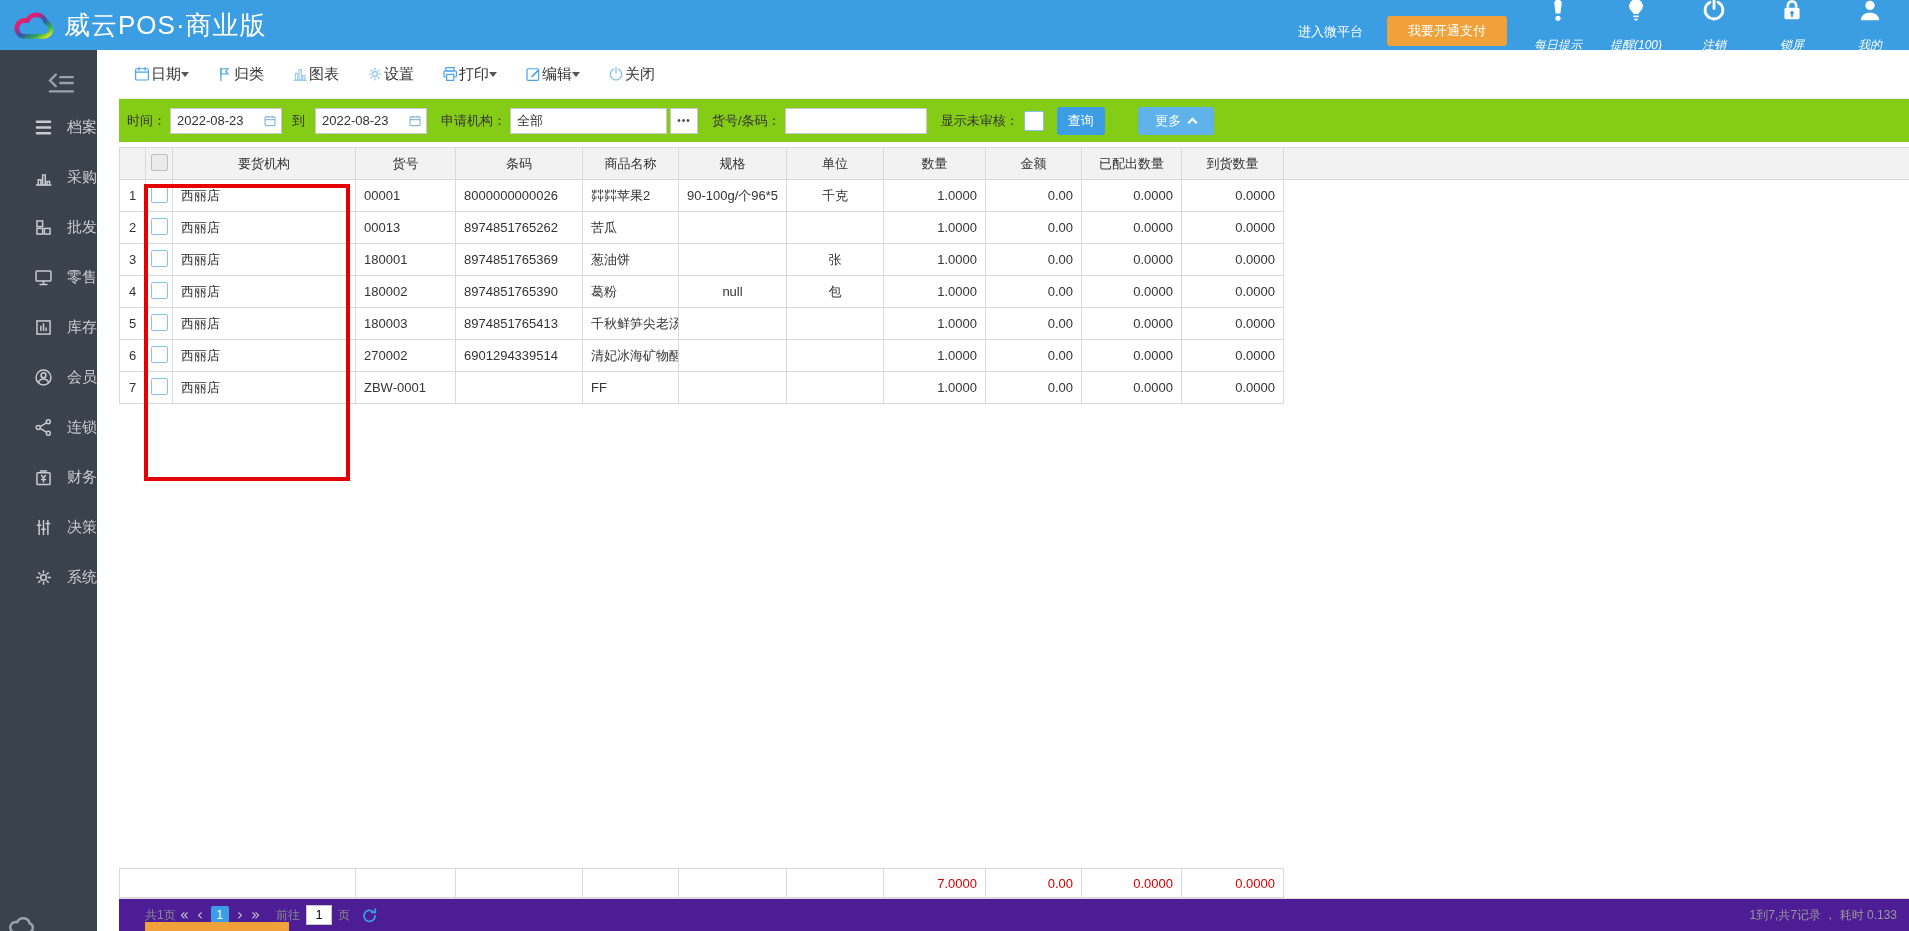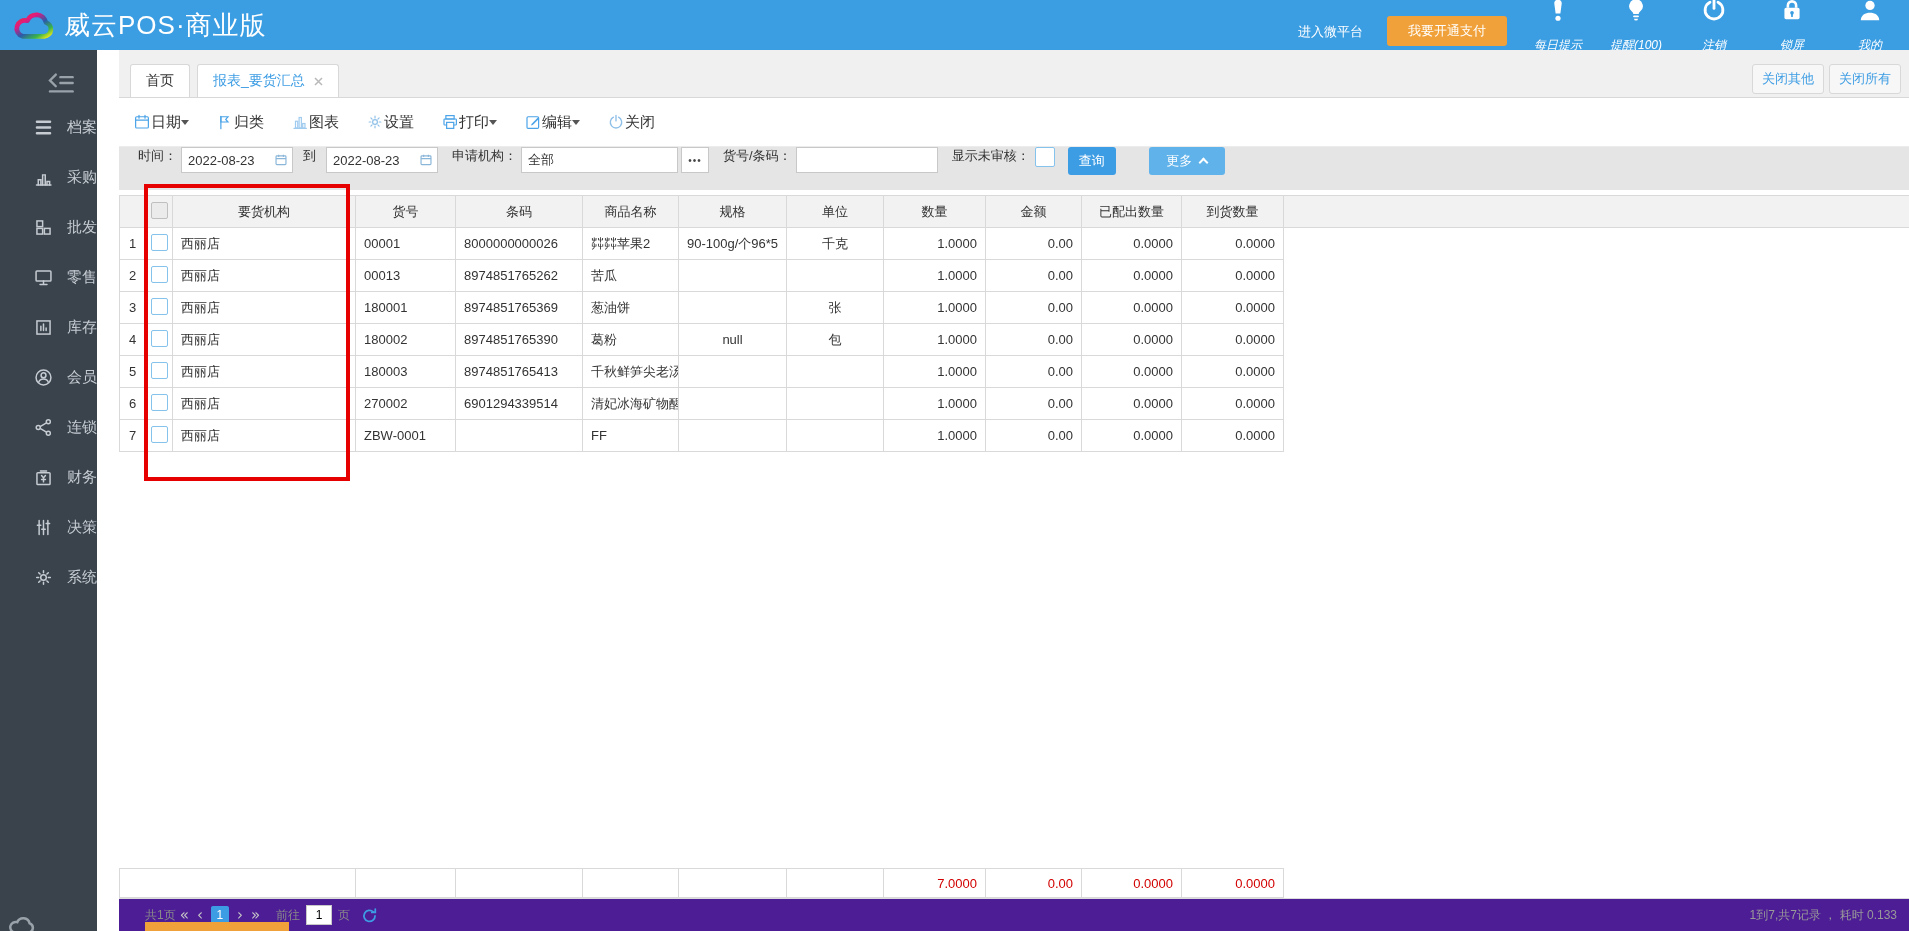--- a/index.html
+++ b/index.html
@@ -39,22 +39,22 @@
   .tab.report { color:#3d9de4; gap:9px; }
   .tab-actions { position:absolute; right:8px; top:14px; display:flex; gap:5px; }
   .tab-action-btn { background:#f7f7f7; border:1px solid #d8d8d8; border-radius:3px;
                     color:#3d9de4; font-size:13px; padding:5px 9px; cursor:pointer; }
 
   .toolbar { height:49px; background:#fff; border-bottom:1px solid #ececec;
              display:flex; align-items:center; gap:27px; padding-left:14px; }
   .tool { display:flex; align-items:center; font-size:15px; color:#333; cursor:pointer; }
   .caret { width:0; height:0; border:4px solid transparent; border-top:5px solid #555; margin-top:5px; }
 
-  .filterbar { height:43px; background:#e5e5e5; display:flex; 
-               padding-left:15px; font-size:13px; }
+  .filterbar { height:43px; background:#84cc16; display:flex; align-items:center;
+               padding-left:4px; font-size:13px; }
   .flabel { margin-left:14px; }
   .flabel:first-child { margin-left:4px; }
   .txt { height:26px; border:1px solid #c8c8c8; background:#fff; font-size:13px;
          padding:0 6px; font-family:inherit; color:#333; outline:none; }
   .date-wrap { position:relative; display:inline-block; margin-left:4px; }
   .date-wrap input { width:112px; padding-right:24px; }
   .date-wrap .cal { position:absolute; right:5px; top:6px; }
   .to-label { margin:0 6px 0 10px; }
   .org-input { width:157px; margin-left:4px; }
   .more-dots { width:28px; height:26px; border:1px solid #c8c8c8; background:#fff;
@@ -269,37 +269,20 @@
   </div>
   <div class="side-cloud">
     <svg width="30" height="24" viewBox="0 0 48 36" fill="none" stroke="currentColor" stroke-width="4">
       <path d="M13 30h23a7.5 7.5 0 0 0 1.8-14.6A10.5 10.5 0 0 0 18 13.4 8.6 8.6 0 0 0 13 30z"></path>
     </svg>
   </div>
 </div>
 
 <div class="main">
 
-  <div class="tabbar">
-    <div class="tab">
-      <span>首页</span>
-    </div>
-    <div class="tab report">
-      <span>报表_要货汇总</span>
-      <span>
-        <svg width="9" height="9" viewBox="0 0 9 9" stroke="#b9b9b9" stroke-width="1.5">
-            <path d="M1 1l7 7M8 1 1 8"></path>
-          </svg>
-      </span>
-    </div>
-    <div class="tab-actions">
-      <button class="tab-action-btn">关闭其他</button>
-      <button class="tab-action-btn">关闭所有</button>
-    </div>
-  </div>
 
   <div class="toolbar">
     <div class="tool">
       <svg width="18" height="18" viewBox="0 0 24 24" fill="none" stroke="#4aa3e8" stroke-width="1.6" stroke-linecap="round">
           <rect x="3.5" y="5" width="17" height="15" rx="1.5"></rect>
           <path d="M3.5 9.5h17M8 3v4M16 3v4"></path>
         </svg>
       <span>日期</span>
       <span class="caret"></span>
     </div>

